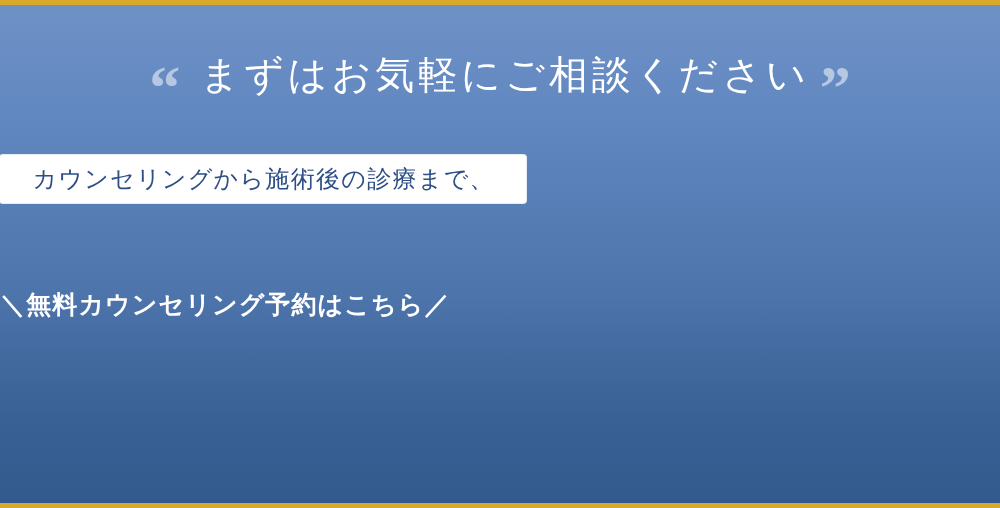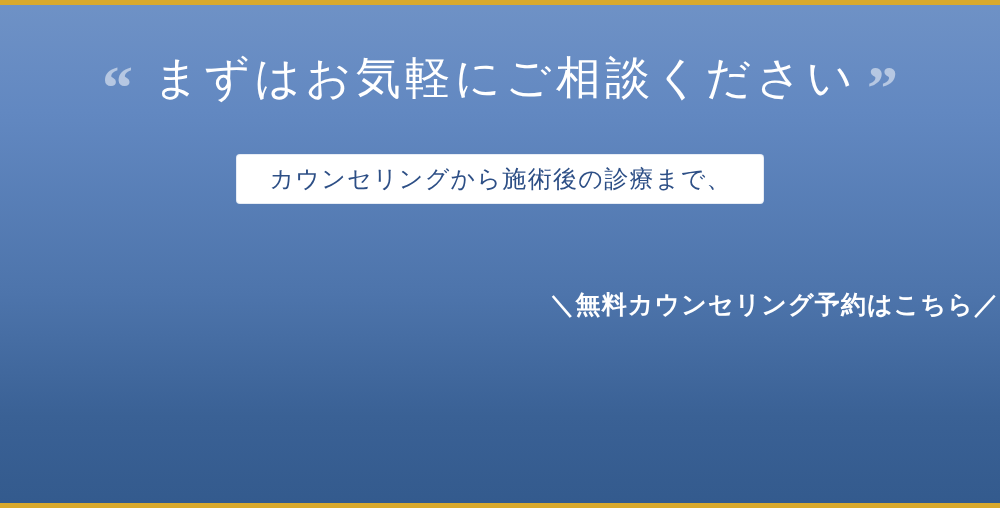--- a/index.html
+++ b/index.html
@@ -59,37 +59,36 @@
     margin-right: 16px;
     margin-top: 4px;
   }
   .quote-mark.close {
     margin-left: 10px;
     margin-top: 4px;
   }
 
   .headline-text {
     font-family: "Liberation Serif", "DejaVu Serif", serif;
-    font-size: 45px;
+    font-size: 39px;
     line-height: 1.18;
     color: #ffffff;
     letter-spacing: 0.10em;
     white-space: nowrap;
     text-indent: 0.10em;
     font-weight: 400;
   }
 
   
   .statement-list {
     position: absolute;
     top: 155px;
     left: 0;
     width: 1000px;
     display: flex;
-    flex-direction: column;
     align-items: center;
     gap: 16px;
   }
 
   .statement-box {
     width: 526px;
     height: 48px;
     box-sizing: border-box;
     background: #ffffff;
     border-radius: 3px;
@@ -109,21 +108,21 @@
     white-space: nowrap;
     font-weight: 400;
   }
 
   
   .leadin {
     position: absolute;
     top: 292px;
     left: 0;
     width: 1000px;
-    text-align: right;
+    text-align: left;
   }
   .leadin-text {
     font-family: "Liberation Sans", "DejaVu Sans", sans-serif;
     font-size: 25px;
     line-height: 1;
     font-weight: 700;
     color: #ffffff;
     letter-spacing: 0.045em;
     text-indent: 0.045em;
     white-space: nowrap;

